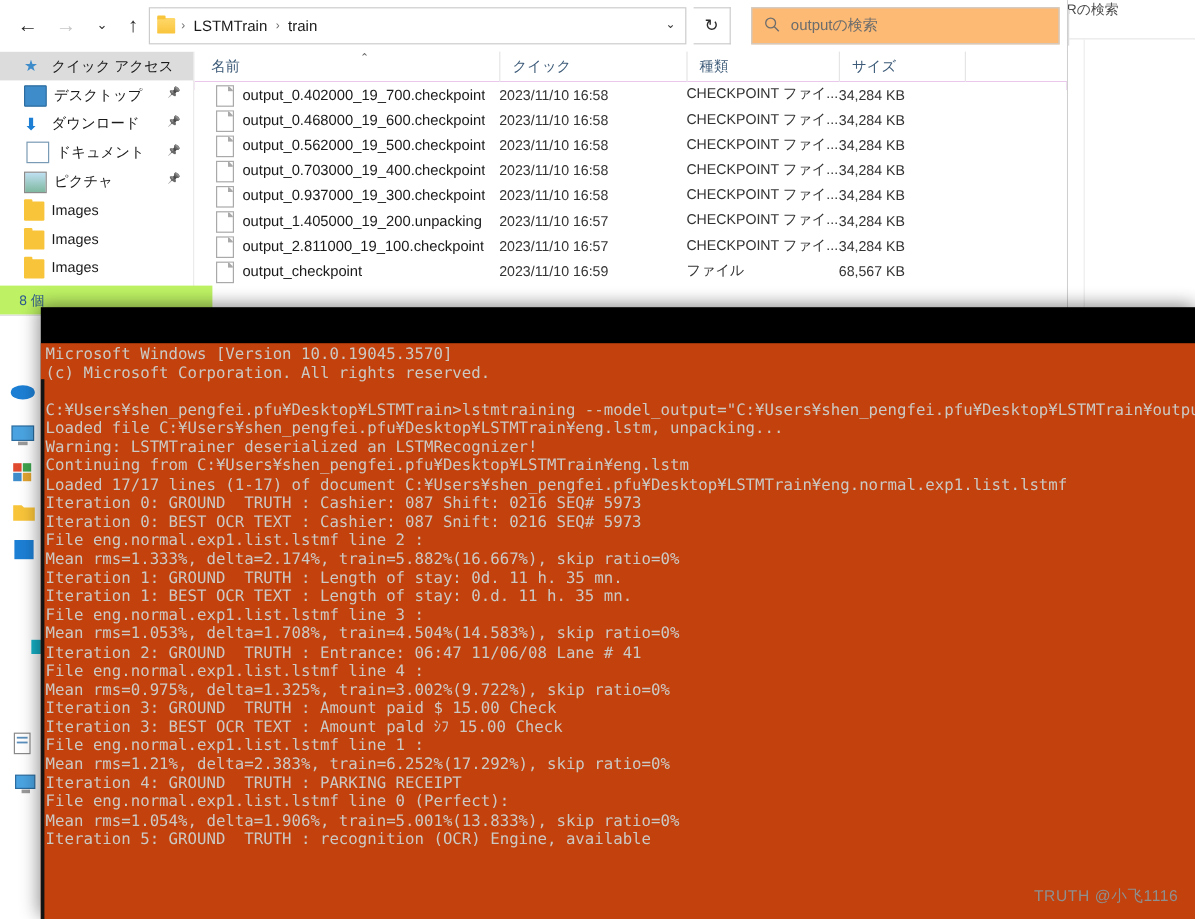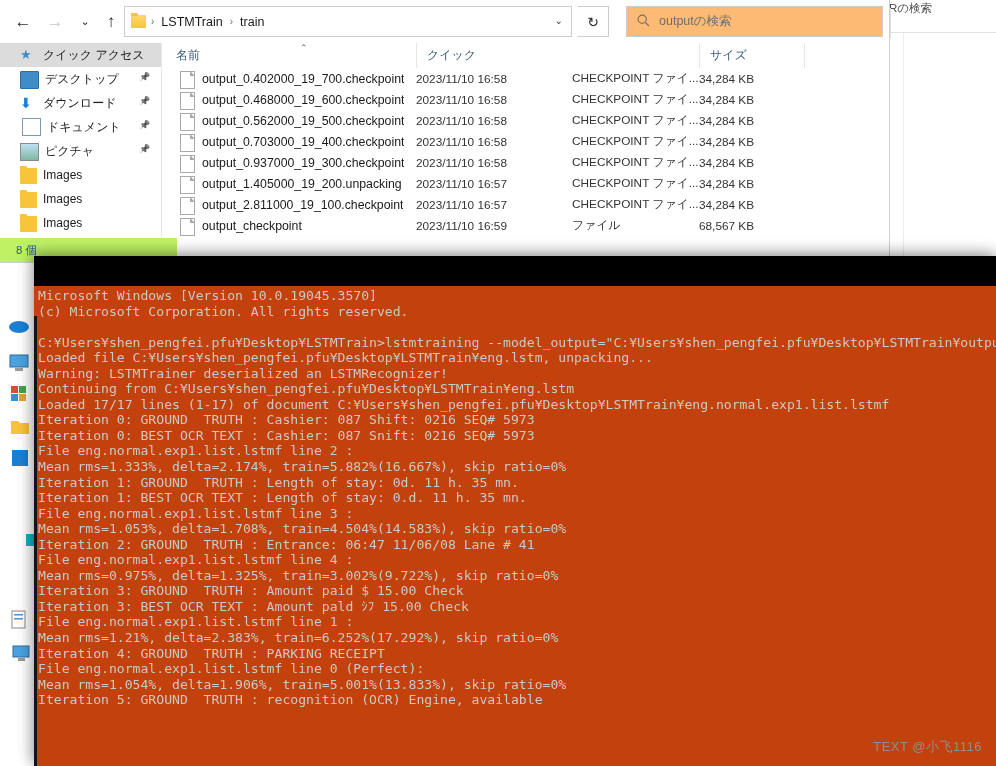--- a/index.html
+++ b/index.html
@@ -284,20 +284,23 @@
       </div>
     </div>
 
     <div id="colheader">
       <div class="colh" id="colh-name">
         <span>名前</span>
       </div>
       <div id="sortcaret">⌃</div>
       <div class="colh" id="colh-date">
         <span>クイック</span>
+      </div>
+      <div class="colh" id="colh-type">
+        <span>種類</span>
       </div>
       <div class="colh" id="colh-size">
         <span>サイズ</span>
       </div>
       <div class="colh" id="colh-pad"></div>
     </div>
 
     <div id="sidebar">
         <div class="side-item selected">
           <span class="si-ico ico-star">★</span>
@@ -425,16 +428,16 @@
 Mean rms=0.975%, delta=1.325%, train=3.002%(9.722%), skip ratio=0%
 Iteration 3: GROUND  TRUTH : Amount paid $ 15.00 Check
 Iteration 3: BEST OCR TEXT : Amount pald ｼﾌ 15.00 Check
 File eng.normal.exp1.list.lstmf line 1 :
 Mean rms=1.21%, delta=2.383%, train=6.252%(17.292%), skip ratio=0%
 Iteration 4: GROUND  TRUTH : PARKING RECEIPT
 File eng.normal.exp1.list.lstmf line 0 (Perfect):
 Mean rms=1.054%, delta=1.906%, train=5.001%(13.833%), skip ratio=0%
 Iteration 5: GROUND  TRUTH : recognition (OCR) Engine, available</div>
     </div>
-    <div id="watermark">TEXT @小飞1116</div>
+    <div id="watermark">TRUTH @小飞1116</div>
   </div>
 
 </div>
 
 </body></html>

